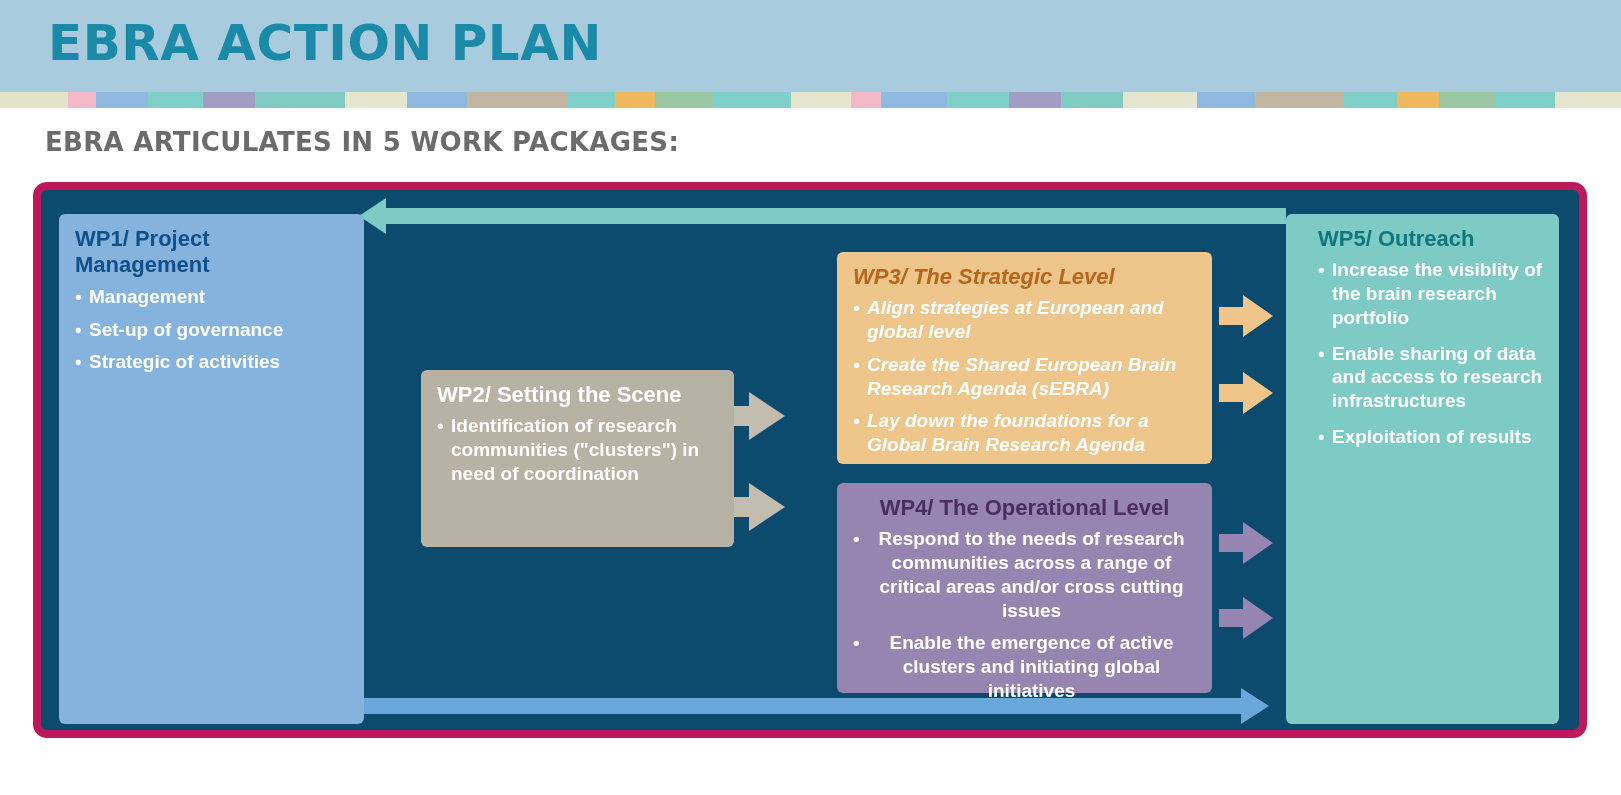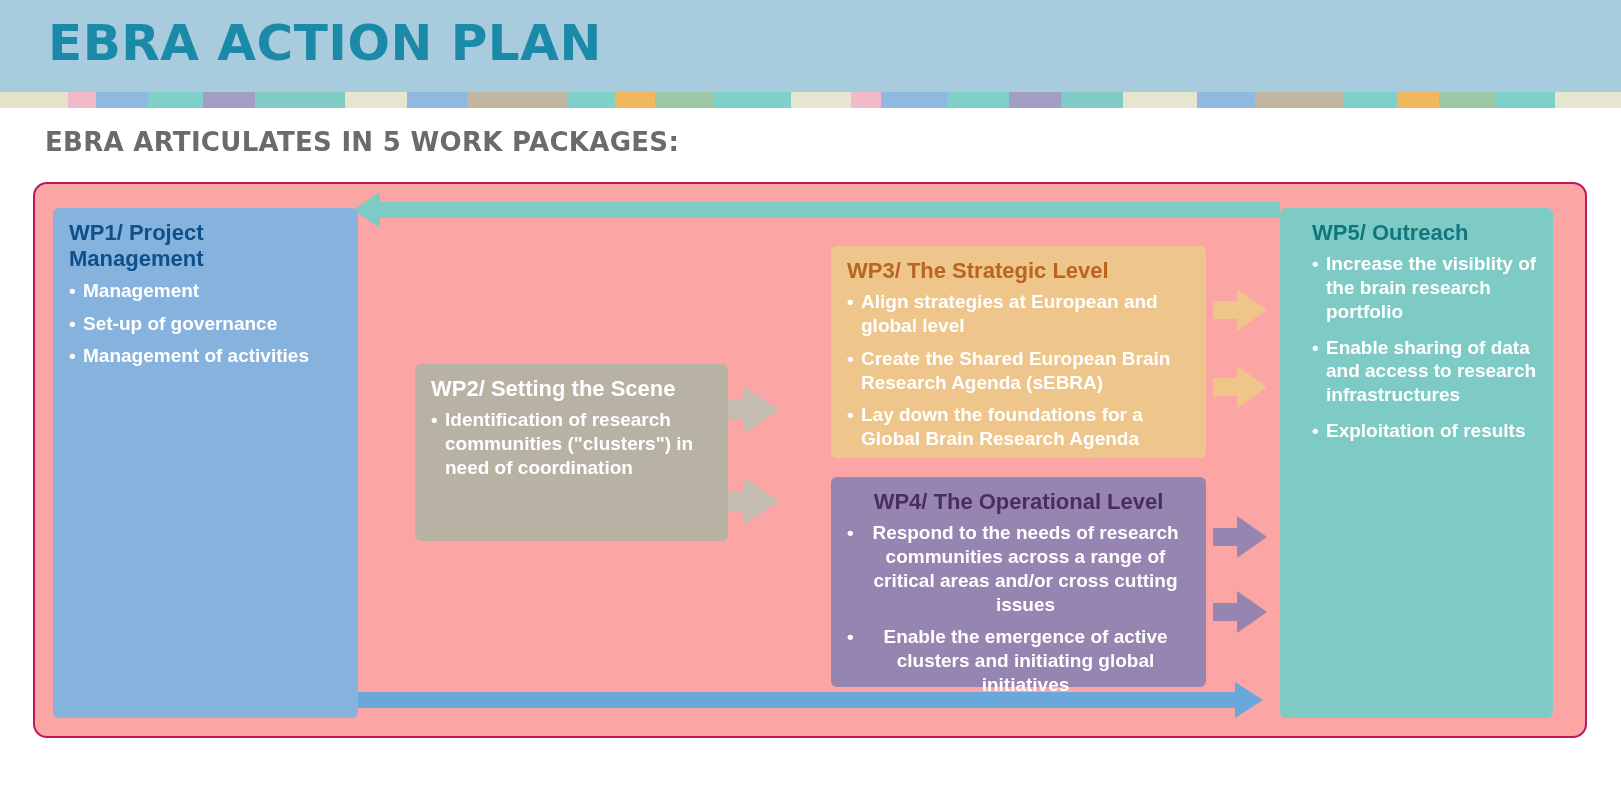--- a/index.html
+++ b/index.html
@@ -57,24 +57,24 @@
     font-family: "DejaVu Sans", sans-serif;
   }
 
   
   .frame {
     position: absolute;
     left: 33px;
     top: 182px;
     width: 1554px;
     height: 556px;
-    border: 2px solid #be185d;
+    border: 8px solid #be185d;
     border-radius: 14px;
     box-sizing: border-box;
-    background: #fca5a5;
+    background: #0c4a6e;
   }
 
   .box {
     position: absolute;
     box-sizing: border-box;
     border-radius: 6px;
     color: #ffffff;
     padding: 12px 16px 14px 16px;
   }
   .box .box-title {
@@ -118,20 +118,21 @@
     background: #b7b2a4;
     margin-left: 30px;
   }
   #wp2 .box-title { color: #ffffff; font-size: 22px; }
 
   
   #wp3 {
     left: 796px; top: 62px;
     width: 375px; height: 212px;
     background: #eec58a;
+    font-style: italic;
   }
   #wp3 .box-title { color: #b9651d; font-size: 22px; }
 
   
   #wp4 {
     left: 796px; top: 293px;
     width: 375px; height: 210px;
     background: #9585b0;
     text-align: center;
   }
@@ -237,21 +238,21 @@
       <rect x="1178" y="419" width="24" height="18" fill="#9585b0"></rect>
       <polygon points="1202,407 1202,449 1232,428" fill="#9585b0"></polygon>
     </g>
   </svg>
 
   <div class="box" id="wp1" style="background: rgb(133, 179, 221);">
     <div class="box-title">WP1/ Project Management</div>
     <ul>
       <li>Management</li>
       <li>Set-up of governance</li>
-      <li>Management of activities</li>
+      <li>Strategic of activities</li>
     </ul>
   </div>
 
   <div class="box" id="wp2" style="background: rgb(183, 178, 164);">
     <div class="box-title">WP2/ Setting the Scene</div>
     <ul>
       <li>Identification of research communities ("clusters") in need of coordination</li>
     </ul>
   </div>
 

